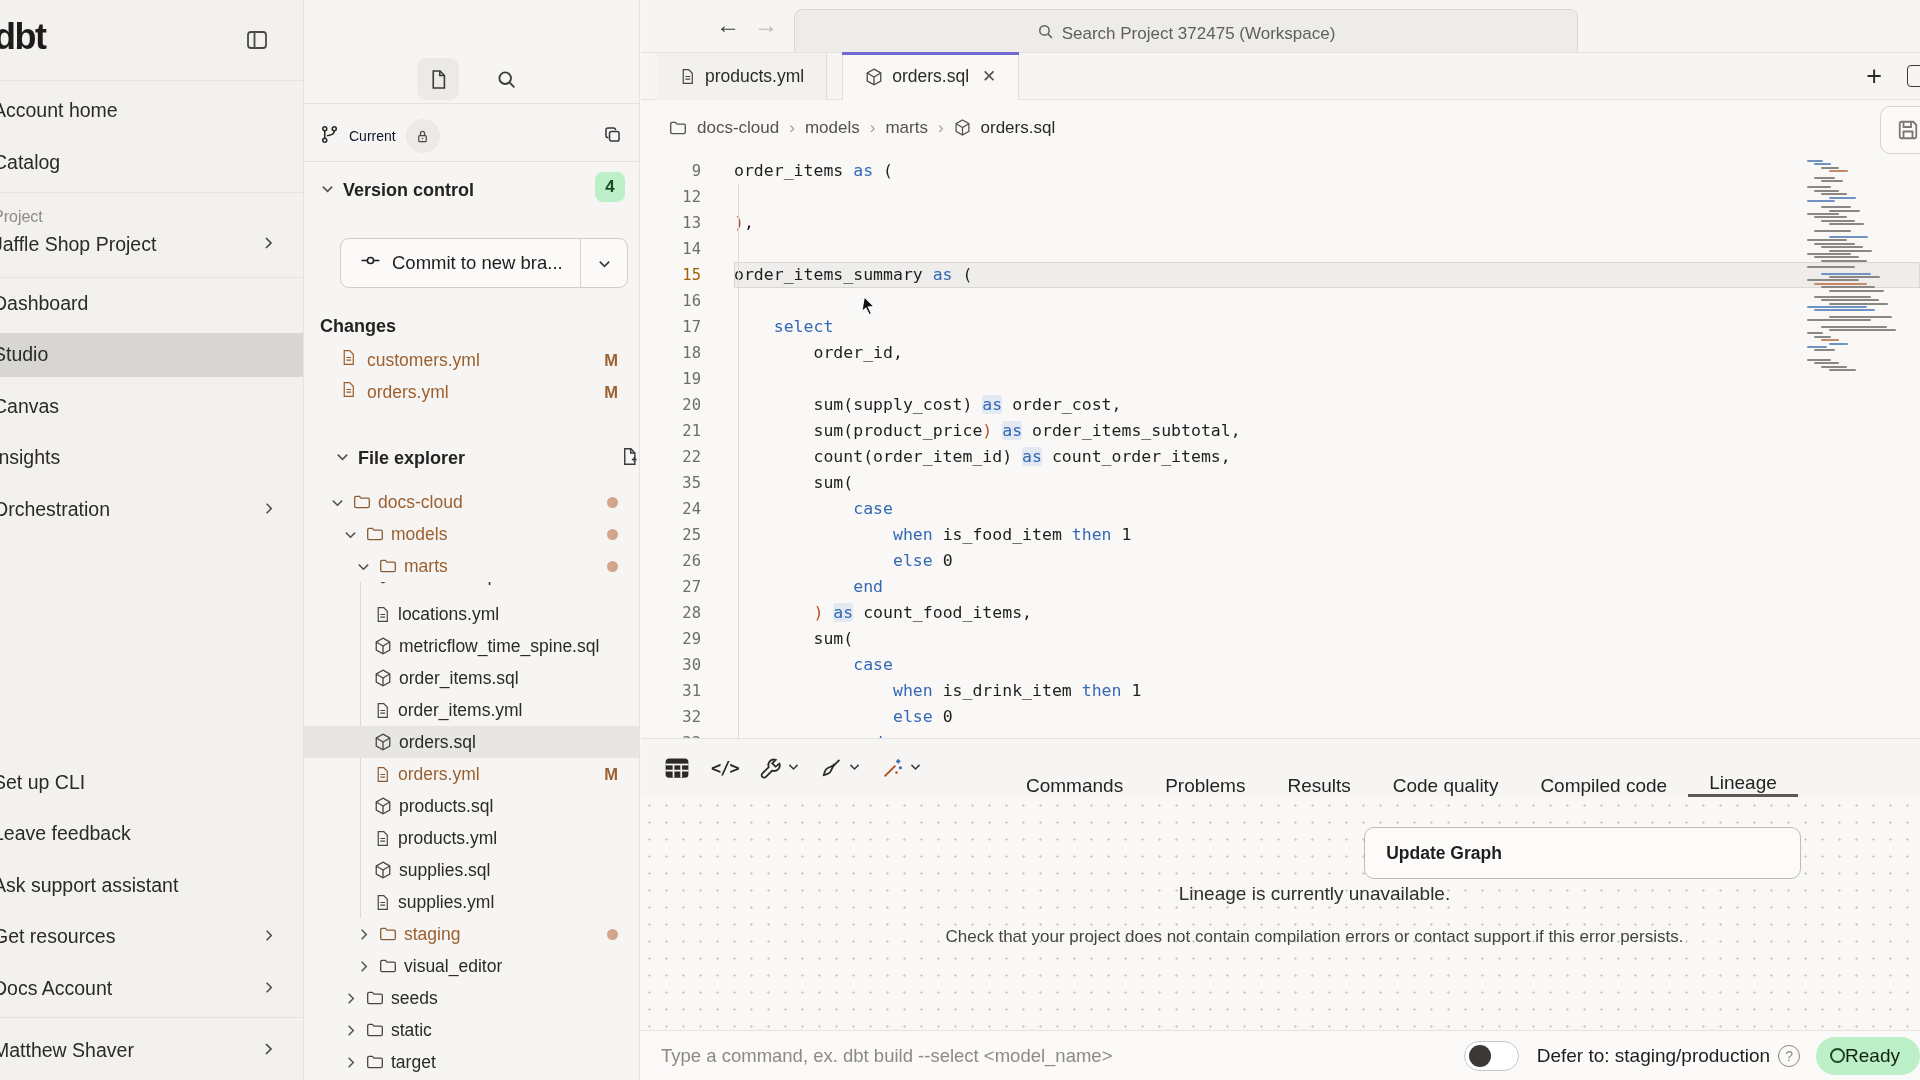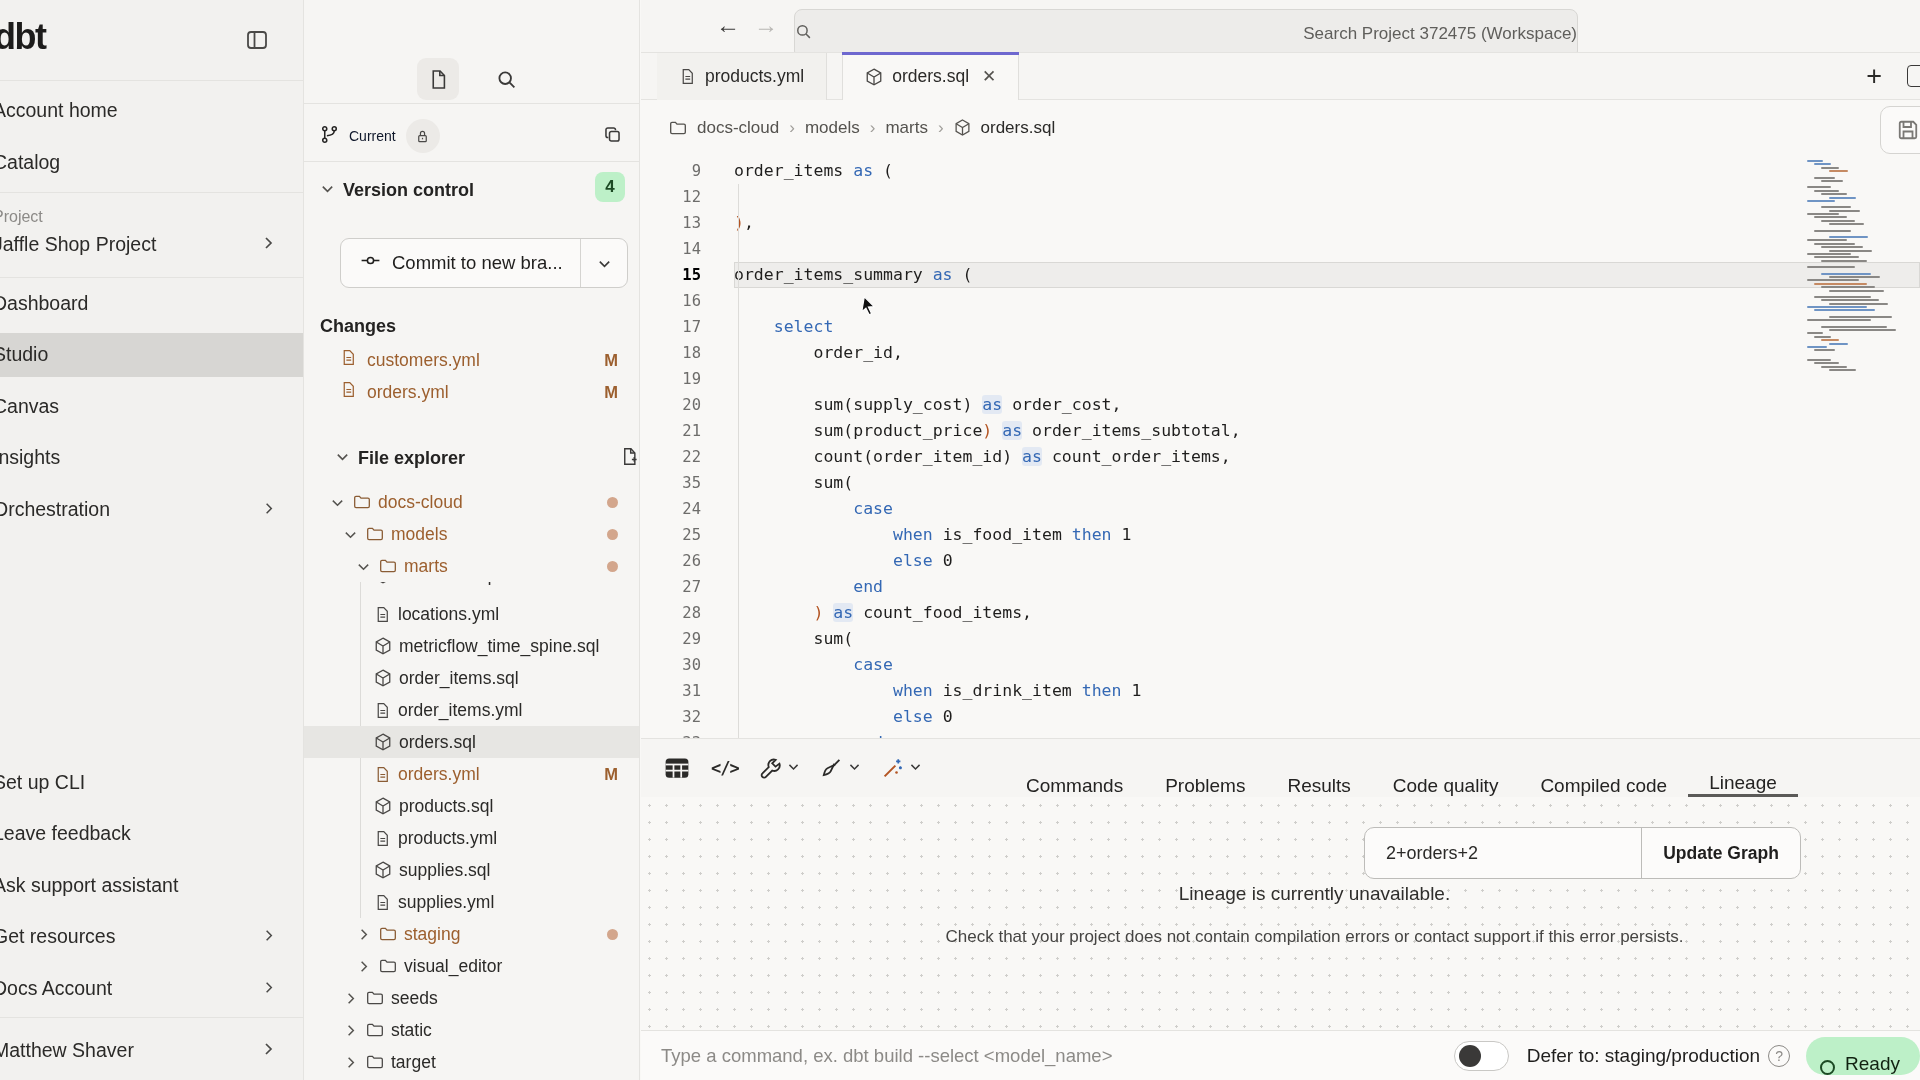--- a/index.html
+++ b/index.html
@@ -70,21 +70,21 @@
   .trow .tdot{position:absolute;right:22px;width:11px;height:11px;border-radius:50%;background:var(--dot)}
   .trow .tm{position:absolute;right:22px;font-weight:700;font-size:16.5px;color:var(--orange)}
   #treeguide{position:absolute;left:56px;width:1px;background:#dcdbd8}
 
   
   #main{position:absolute;left:641px;top:0;width:1279px;height:1080px;background:var(--bg-panel)}
   #topbar{position:absolute;left:0;top:0;width:100%;height:52px}
   #backarrow{position:absolute;left:75px;top:11px;font-size:24px;color:#3a3938;cursor:pointer}
   #fwdarrow{position:absolute;left:113px;top:11px;font-size:24px;color:#b9b7b4;cursor:pointer}
   #searchbox{position:absolute;left:153px;top:9px;width:784px;height:50px;background:#edecea;
-             border:1px solid #d8d7d4;border-radius:8px;display:flex;align-items:center;justify-content:space-between;
+             border:1px solid #d8d7d4;border-radius:8px;display:flex;align-items:center;justify-content:center;
              gap:8px;color:#5f5e5b;font-size:17px;cursor:text}
   
   #tabstrip{position:absolute;left:0;top:52px;width:100%;height:48px;border-top:1px solid var(--line);
             border-bottom:1px solid var(--line);background:var(--bg-panel)}
   .etab{position:absolute;top:0;height:47px;display:flex;align-items:center;gap:9px;padding:0 22px;
         font-size:17.5px;color:#2b2a28;border-right:1px solid #e0dfdc;cursor:pointer;background:#f2f1ee}
   .etab .ticon{color:#4a4846;display:flex}
   .etab.active{background:var(--bg-editor);border-left:1px solid #e0dfdc}
   .etab.active::before{content:"";position:absolute;left:-1px;top:-1px;right:-1px;height:3px;background:var(--indigo)}
   .etab .x{font-size:17px;color:#55534f;margin-left:4px}
@@ -96,21 +96,21 @@
   #crumbrow .ci{display:flex;color:#55534f}
   #crumbrow .sep{color:#a09e9a}
   #crumbrow .last{color:#2b2a28}
   .crumb{cursor:pointer}
 
   
   #code{position:absolute;left:0;top:155px;width:100%;height:583px;background:var(--bg-editor);overflow:hidden;cursor:text}
   .cl{display:flex;height:26px;line-height:26px;font-family:"DejaVu Sans Mono",monospace;font-size:16.5px;white-space:pre}
   .cl .ln{width:60px;text-align:right;color:#6e6d6b;font-size:15.5px;flex:none}
   .cl .lc{margin-left:33px;flex:1;color:#1f1e1d}
-  .cl.current .ln{color:#000000;font-weight:700}
+  .cl.current .ln{color:#a16207;font-weight:400}
   .cl.current .lc{background:var(--curline);box-shadow:inset 0 0 0 1px var(--line2)}
   .tk-k{color:var(--blue)}
   .tk-kh{color:var(--blue);background:#e3e9f3;border-radius:3px}
   .tk-o{color:var(--oparen)}
   #blockguide{position:absolute;left:97px;top:184px;width:1px;height:555px;background:#dddcd9}
   #minimap{position:absolute;right:18px;top:160px;width:95px;height:235px;cursor:pointer}
   .mml{height:2px;margin-bottom:1.4px;border-radius:1px}
   #savebtn{position:absolute;right:-16px;top:106px;width:56px;height:48px;background:var(--bg-cmd);
            border:1px solid #d5d4d1;border-radius:10px;display:flex;align-items:center;justify-content:center;
            color:#7a7875;cursor:pointer}
@@ -141,21 +141,21 @@
   
   #cmdbar{position:absolute;left:0;top:1030px;width:100%;height:50px;background:var(--bg-cmd);
           border-top:1px solid var(--line);display:flex;align-items:center}
   #cmdinput{margin-left:20px;font-size:18.5px;color:#8c8a87;flex:1;cursor:text}
   #toggle{width:55px;height:30px;border:1px solid #c9c8c5;border-radius:16px;background:#fff;position:relative;cursor:pointer;flex:none}
   #toggle .knob{position:absolute;left:4px;top:3.5px;width:22px;height:22px;border-radius:50%;background:#3a3938}
   #deferlbl{font-size:19px;color:#1f1e1d;margin:0 8px 0 18px;white-space:nowrap}
   #helpq{width:22px;height:22px;border-radius:50%;border:1.5px solid #8c8a87;color:#8c8a87;font-size:14px;
          display:flex;align-items:center;justify-content:center;cursor:pointer;flex:none}
   #readypill{margin:0 0 0 16px;height:38px;background:var(--green-bg);border-radius:19px;display:flex;
-             align-items:flex-end;gap:10px;padding:0 20px 0 14px;font-size:19px;color:#121;flex:none}
+             align-items:center;padding:0 20px 0 14px;font-size:19px;color:#121;flex:none}
   #readypill .rc{width:15px;height:15px;border-radius:50%;border:2px solid #1c4a24}
 </style>
 </head>
 <body>
 
 <div id="app">
 
   <aside id="nav">
     <div class="logo">dbt</div>
     <div class="collapse">
@@ -825,21 +825,20 @@
             <span>Compiled code</span>
           </div>
           <div class="btab active">
             <span>Lineage</span>
           </div>
         </div>
     </div>
 
     <div id="lineage">
       <div id="lingroup">
-        <span id="lininput">2+orders+2</span>
         <span id="linbtn">Update Graph</span>
       </div>
       <div id="linmsg1">Lineage is currently unavailable.</div>
       <div id="linmsg2">Check that your project does not contain compilation errors or contact support if this error persists.</div>
     </div>
 
     <div id="cmdbar">
       <span id="cmdinput">Type a command, ex. dbt build --select &lt;model_name&gt;</span>
       <span id="toggle">
           <span class="knob"></span>

